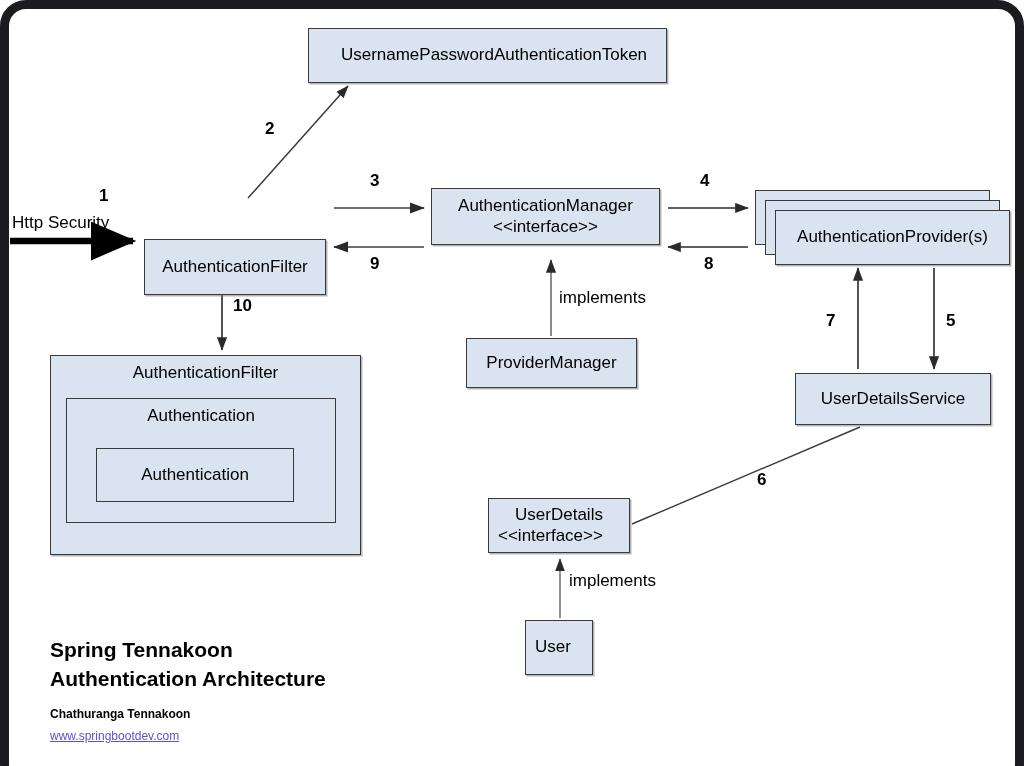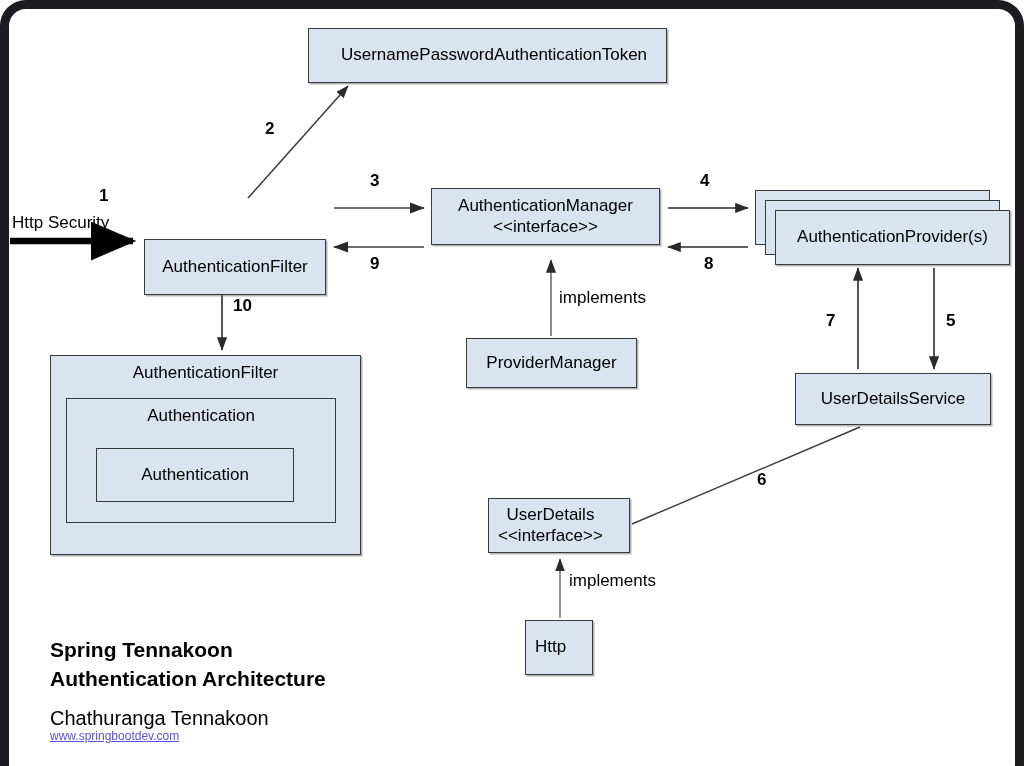--- a/index.html
+++ b/index.html
@@ -42,21 +42,21 @@
     font-size: 17px;
     line-height: 1.18;
     white-space: pre-line;
   }
   .node.topalign {
     align-items: flex-start;
     padding-top: 7px;
   }
   .node.leftalign {
     justify-content: flex-start;
-    text-align: center;
+    text-align: right;
     padding-left: 9px;
   }
   .plain {
     position: absolute;
     color: #000000;
     font-size: 17px;
     white-space: pre-line;
   }
   .numlabel {
     position: absolute;
@@ -67,22 +67,23 @@
   .credit-title {
     position: absolute;
     font-weight: bold;
     font-size: 21px;
     line-height: 1.38;
     color: #000000;
     white-space: pre-line;
   }
   .credit-name {
     position: absolute;
-    font-size: 20px;
-    color: #000000;
+    font-size: 12px;
+    color: #000000;
+    font-weight: bold;
   }
   .credit-link {
     position: absolute;
     font-size: 12px;
     color: #5b51d8;
     text-decoration: underline;
   }
   svg.edges {
     position: absolute;
     left: 0;
@@ -167,21 +168,21 @@
   <div class="node" style="left:795px; top:373px; width:196px; height:52px;">
     <span>UserDetailsService</span>
   </div>
 
   <div class="node leftalign" style="left:488px; top:498px; width:142px; height:55px;">
     <span>UserDetails
 &lt;&lt;interface&gt;&gt;</span>
   </div>
 
   <div class="node leftalign" style="left:525px; top:620px; width:68px; height:55px;">
-    <span>Http</span>
+    <span>User</span>
   </div>
 
   <div class="node topalign" style="left:50px; top:355px; width:311px; height:200px;">
     <span>AuthenticationFilter</span>
   </div>
   <div class="node topalign" style="left:66px; top:398px; width:270px; height:125px; box-shadow:none;">
     <span>Authentication</span>
   </div>
   <div class="node" style="left:96px; top:448px; width:198px; height:54px; box-shadow:none;align-items:center;">
     <span>Authentication</span>

